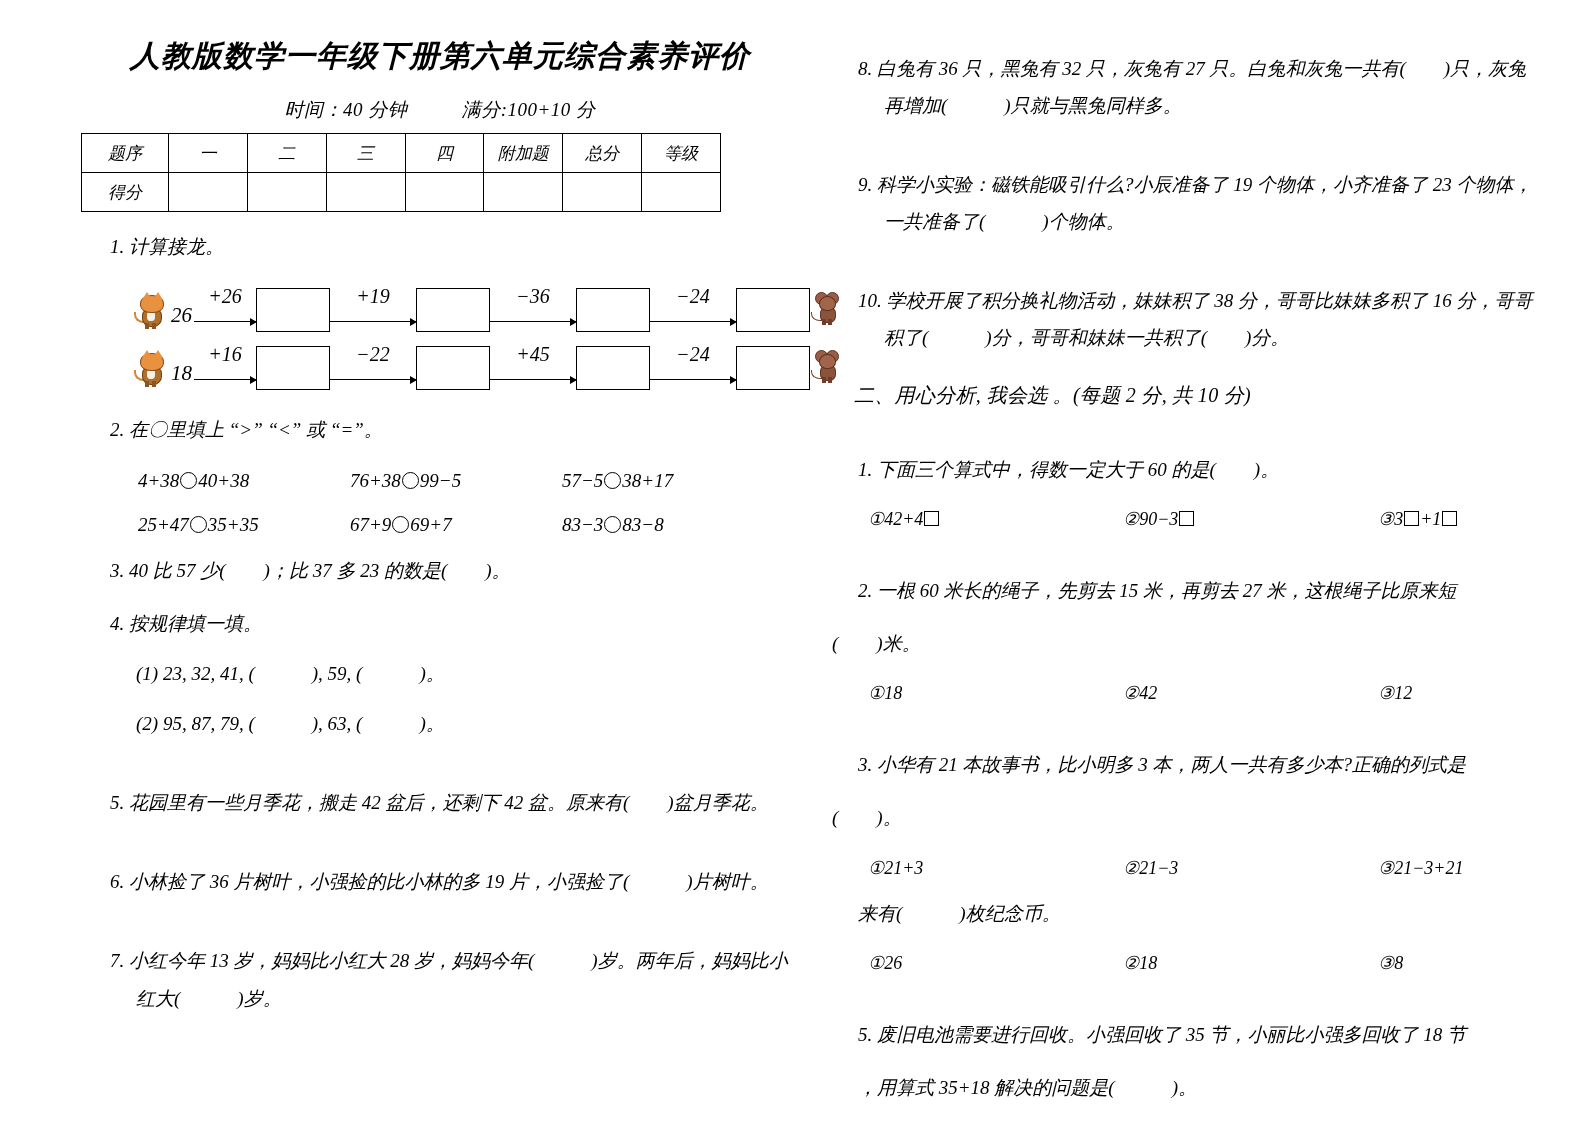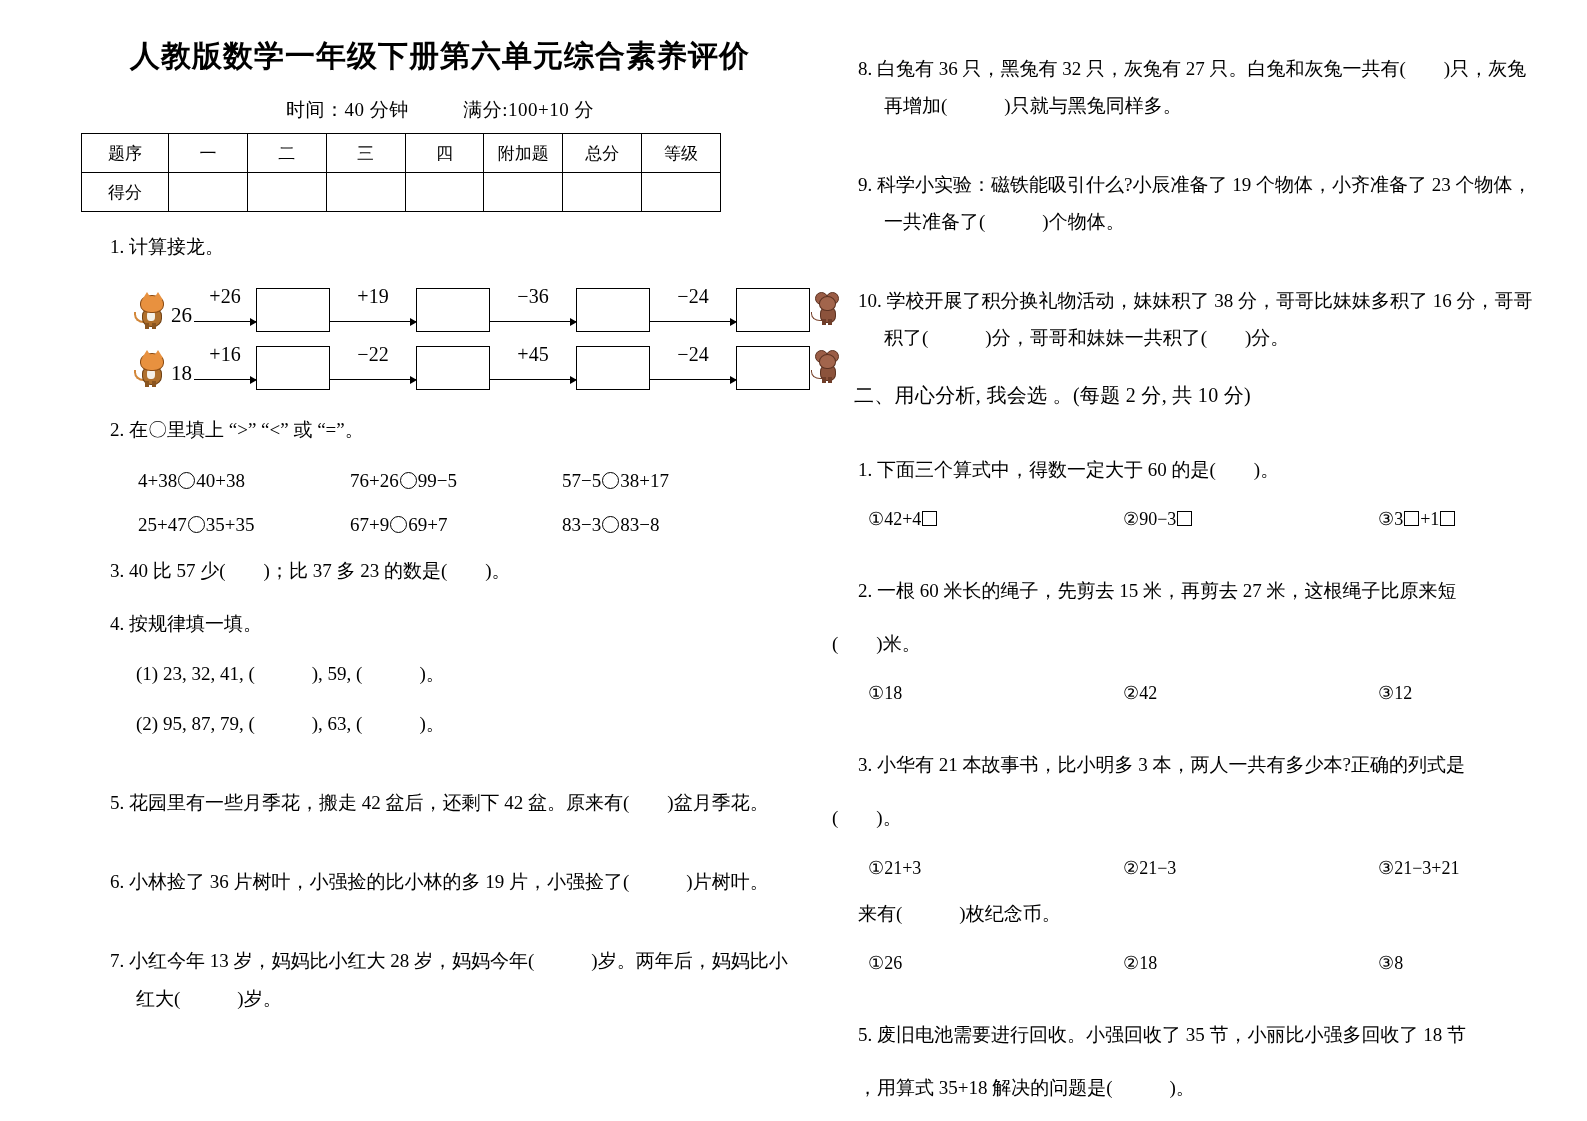--- a/index.html
+++ b/index.html
@@ -17,20 +17,21 @@
   }
   .page {
     width: 1587px;
     height: 1121px;
     display: flex;
     box-sizing: border-box;
     padding: 14px 24px 0 24px;
   }
   .col {
     box-sizing: border-box;
+    font-style: italic;
   }
   .col-left {
     width: 790px;
     padding: 0 18px 0 60px;
   }
   .col-right {
     width: 760px;
     padding: 0 30px 0 18px;
   }
 
@@ -418,21 +419,21 @@
       </div>
     </div>
 
     <div class="q">2. 在〇里填上 “&gt;” “&lt;” 或 “=”。</div>
 
     <div class="cmp-row">
       <div class="cmp-cell">
         <span>4+38</span><span class="circ"></span><span>40+38</span>
       </div>
       <div class="cmp-cell">
-        <span>76+26</span><span class="circ"></span><span>99−5</span>
+        <span>76+38</span><span class="circ"></span><span>99−5</span>
       </div>
       <div class="cmp-cell">
         <span>57−5</span><span class="circ"></span><span>38+17</span>
       </div>
     </div>
 
     <div class="cmp-row">
       <div class="cmp-cell">
         <span>25+47</span><span class="circ"></span><span>35+35</span>
       </div>

